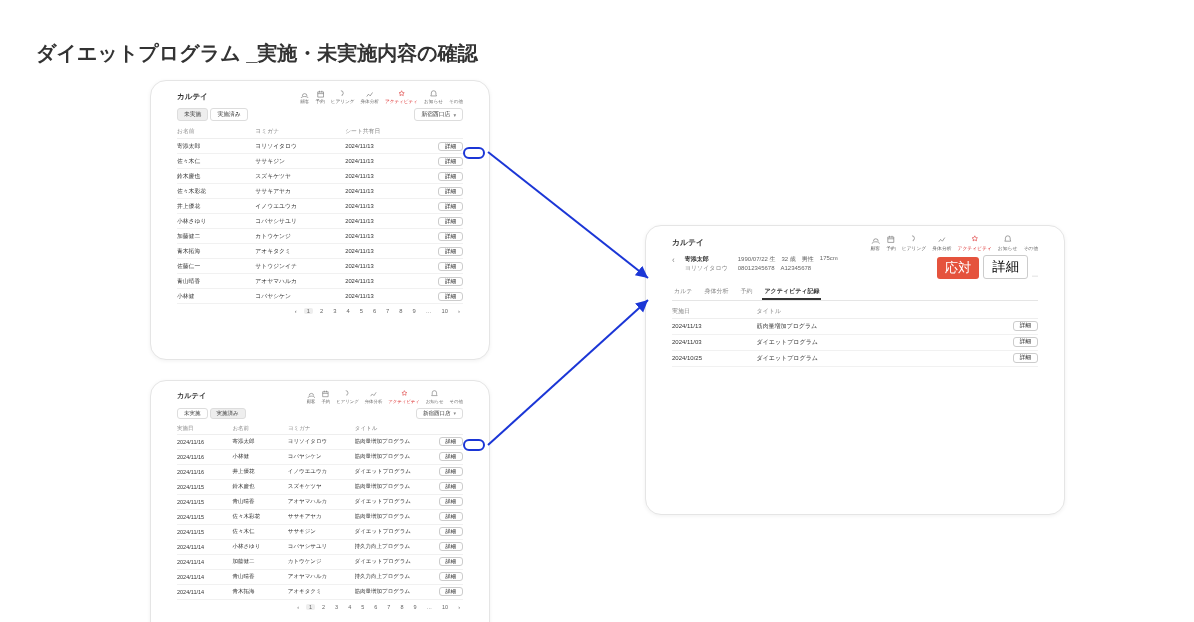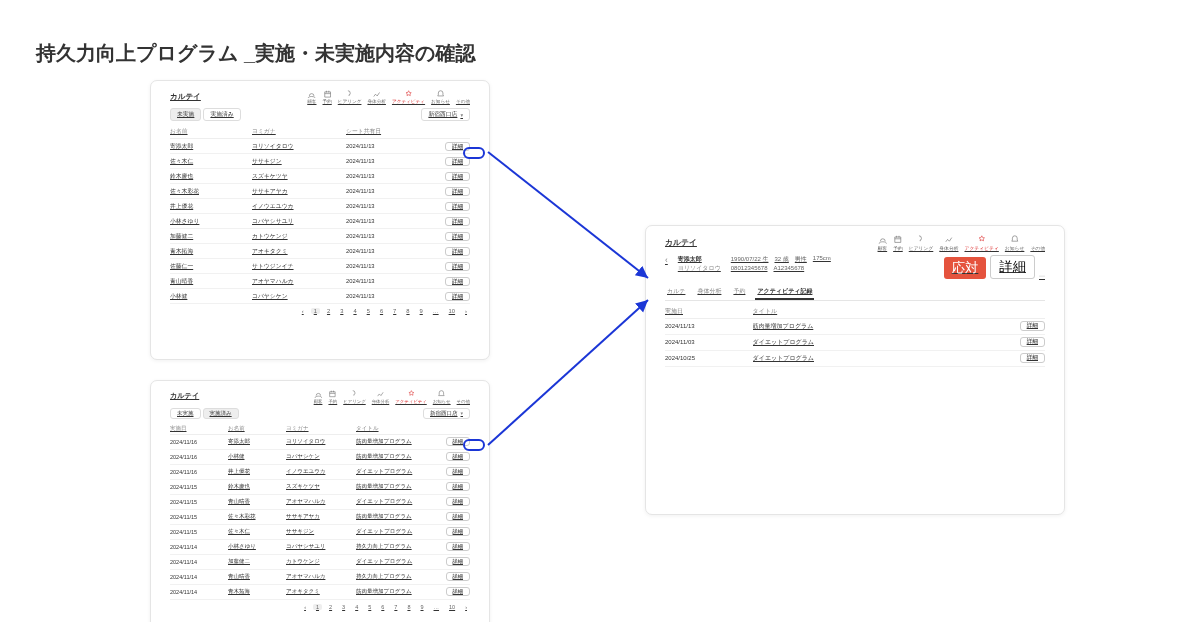--- a/index.html
+++ b/index.html
@@ -17,24 +17,23 @@
     font-size: 20px;
     font-weight: 700;
     color: #333;
   }
 
   
   .window {
     position: absolute;
     background: #fff;
     border: 1px solid #e5e5e5;
-    border-radius: 7px;
+    border-radius: 16px;
     box-shadow: 0 1px 4px rgba(0,0,0,0.06);
-    padding: 8px 19px;
-    text-decoration: underline;
+    padding: 8px 26px;
   }
   .window.top    { top: 80px;  left: 150px; width: 340px; height: 280px; font-size: 5.8px; }
   .window.bottom { top: 380px; left: 150px; width: 340px; height: 260px; font-size: 5.5px; }
   .window.detail { top: 225px; left: 645px; width: 420px; height: 290px; font-size: 6px; }
 
   .hdr { display:flex; justify-content:space-between; align-items:center; margin-bottom:4px; }
   .brand { font-weight:700; font-size: 1.3em; }
   .toolbar { display:flex; gap:6px; }
   .ticon { display:flex; flex-direction:column; align-items:center; gap:1px; color:#666; }
   .ticon svg { width: 1.6em; height: 1.6em; }
@@ -81,21 +80,21 @@
   .tabstrip { display:flex; gap:8px; border-bottom:1px solid #e5e5e5; margin-bottom:4px; }
   .tabstrip .t { padding:2px 2px; color:#888; cursor:pointer; }
   .tabstrip .t.active { color:#333; border-bottom:2px solid #333; font-weight:600; }
 
   
   .arrow { position:absolute; pointer-events:none; }
 </style>
 </head>
 <body>
 
-<h1 class="page-title">持久力向上プログラム _実施・未実施内容の確認</h1>
+<h1 class="page-title">ダイエットプログラム _実施・未実施内容の確認</h1>
 
 <div class="window top">
   <div class="hdr">
     <div class="brand">カルテイ</div>
     <div class="toolbar" id="tb-top">
         <div class="ticon">
           <svg viewBox="0 0 16 16" fill="none" stroke="currentColor" stroke-width="1">
             <path d="M4 12a4 4 0 118 0 M2 16c0-2 2-3 6-3s6 1 6 3"></path>
           </svg>
           <span class="lbl">顧客</span>

